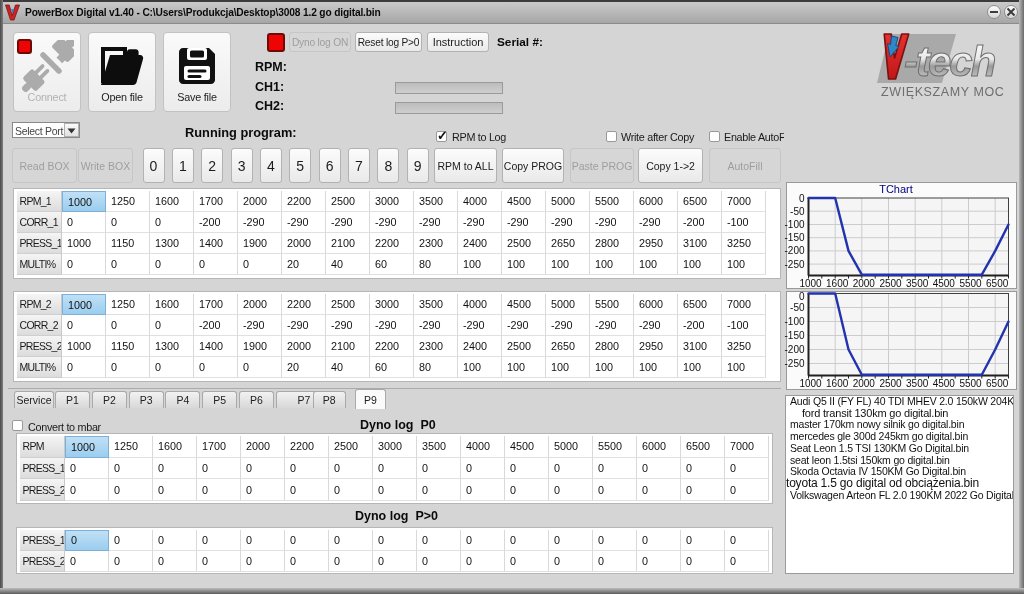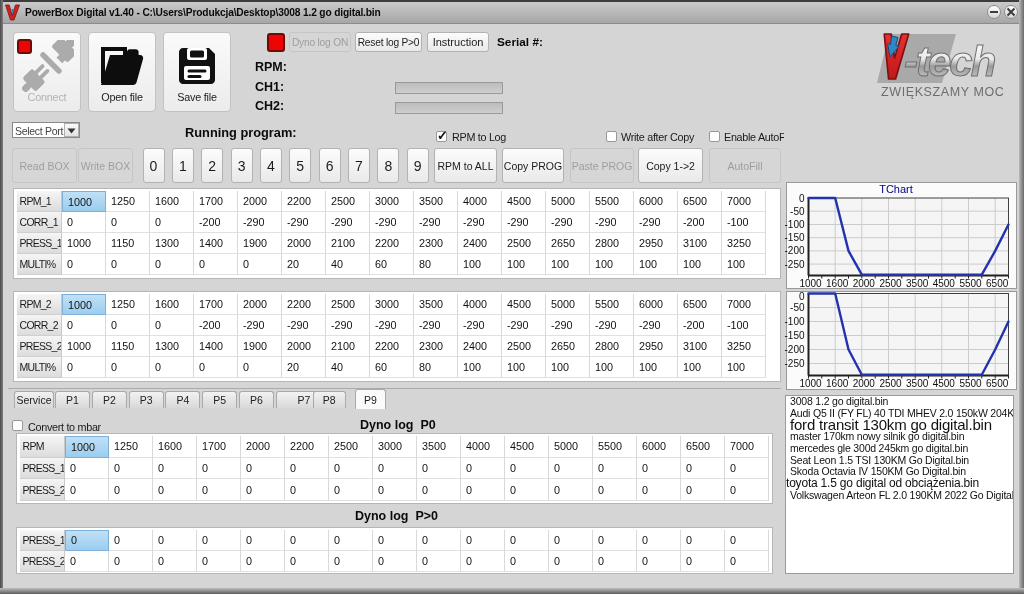--- a/index.html
+++ b/index.html
@@ -465,21 +465,21 @@
 <text x="24.5" y="96.0" text-anchor="middle" font-size="10" fill="#111" font-family="Liberation Sans, sans-serif">1000</text>
 <text x="51.2" y="96.0" text-anchor="middle" font-size="10" fill="#111" font-family="Liberation Sans, sans-serif">1600</text>
 <text x="77.8" y="96.0" text-anchor="middle" font-size="10" fill="#111" font-family="Liberation Sans, sans-serif">2000</text>
 <text x="104.5" y="96.0" text-anchor="middle" font-size="10" fill="#111" font-family="Liberation Sans, sans-serif">2500</text>
 <text x="131.2" y="96.0" text-anchor="middle" font-size="10" fill="#111" font-family="Liberation Sans, sans-serif">3500</text>
 <text x="157.8" y="96.0" text-anchor="middle" font-size="10" fill="#111" font-family="Liberation Sans, sans-serif">4500</text>
 <text x="184.5" y="96.0" text-anchor="middle" font-size="10" fill="#111" font-family="Liberation Sans, sans-serif">5500</text>
 <text x="211.2" y="96.0" text-anchor="middle" font-size="10" fill="#111" font-family="Liberation Sans, sans-serif">6500</text>
 </svg>
 <div class="abs" style="left:785px;top:395px;width:229px;height:179px;background:#fff;border:1px solid #9a9a9a;overflow:hidden">
-<div style="font-size:10.5px;letter-spacing:-0.2px;color:#111;line-height:11.7px;white-space:nowrap;padding-left:4px">3008 1.2 go digital.bin</div>
 <div style="font-size:10.5px;letter-spacing:-0.2px;color:#111;line-height:11.7px;white-space:nowrap;padding-left:4px">Audi Q5 II (FY FL) 40 TDI MHEV 2.0 150kW 204KM (</div>
-<div style="font-size:15px;letter-spacing:-0.2px;color:#111;line-height:11.7px;white-space:nowrap;padding-left:4px">ford transit 130km go digital.bin</div>
+<div style="font-size:11px;letter-spacing:-0.2px;color:#111;line-height:11.7px;white-space:nowrap;padding-left:16px">ford transit 130km go digital.bin</div>
 <div style="font-size:10.5px;letter-spacing:-0.2px;color:#111;line-height:11.7px;white-space:nowrap;padding-left:4px">master 170km nowy silnik go digital.bin</div>
 <div style="font-size:10.5px;letter-spacing:-0.2px;color:#111;line-height:11.7px;white-space:nowrap;padding-left:4px">mercedes gle 300d 245km go digital.bin</div>
 <div style="font-size:10.5px;letter-spacing:-0.2px;color:#111;line-height:11.7px;white-space:nowrap;padding-left:4px">Seat Leon 1.5 TSI 130KM Go Digital.bin</div>
+<div style="font-size:10.5px;letter-spacing:-0.2px;color:#111;line-height:11.7px;white-space:nowrap;padding-left:4px">seat leon 1.5tsi 150km go digital.bin</div>
 <div style="font-size:10.5px;letter-spacing:-0.2px;color:#111;line-height:11.7px;white-space:nowrap;padding-left:4px">Skoda Octavia IV 150KM Go Digital.bin</div>
 <div style="font-size:12px;letter-spacing:-0.2px;color:#111;line-height:11.7px;white-space:nowrap;padding-left:0">toyota 1.5 go digital od obciążenia.bin</div>
 <div style="font-size:10.5px;letter-spacing:-0.2px;color:#111;line-height:11.7px;white-space:nowrap;padding-left:4px">Volkswagen Arteon FL 2.0 190KM 2022 Go Digital Au</div>
 </div>
 </body></html>

